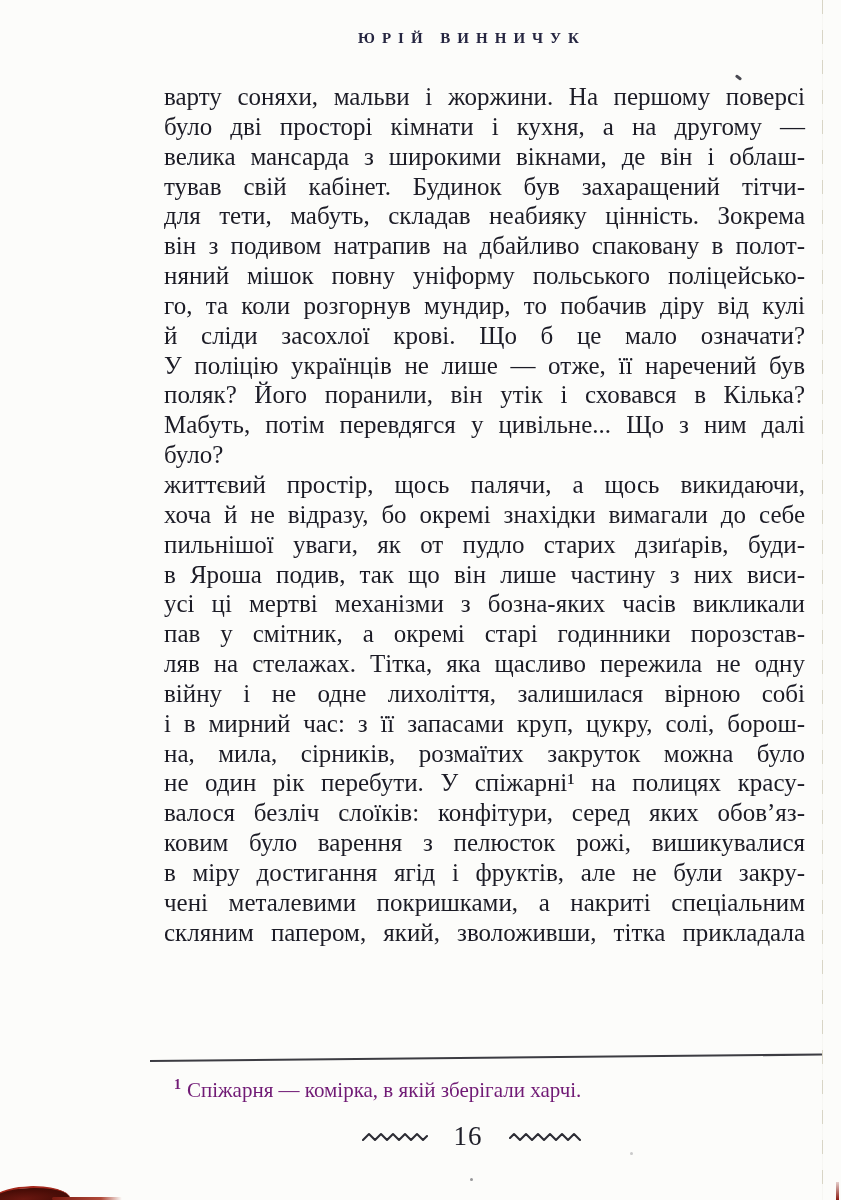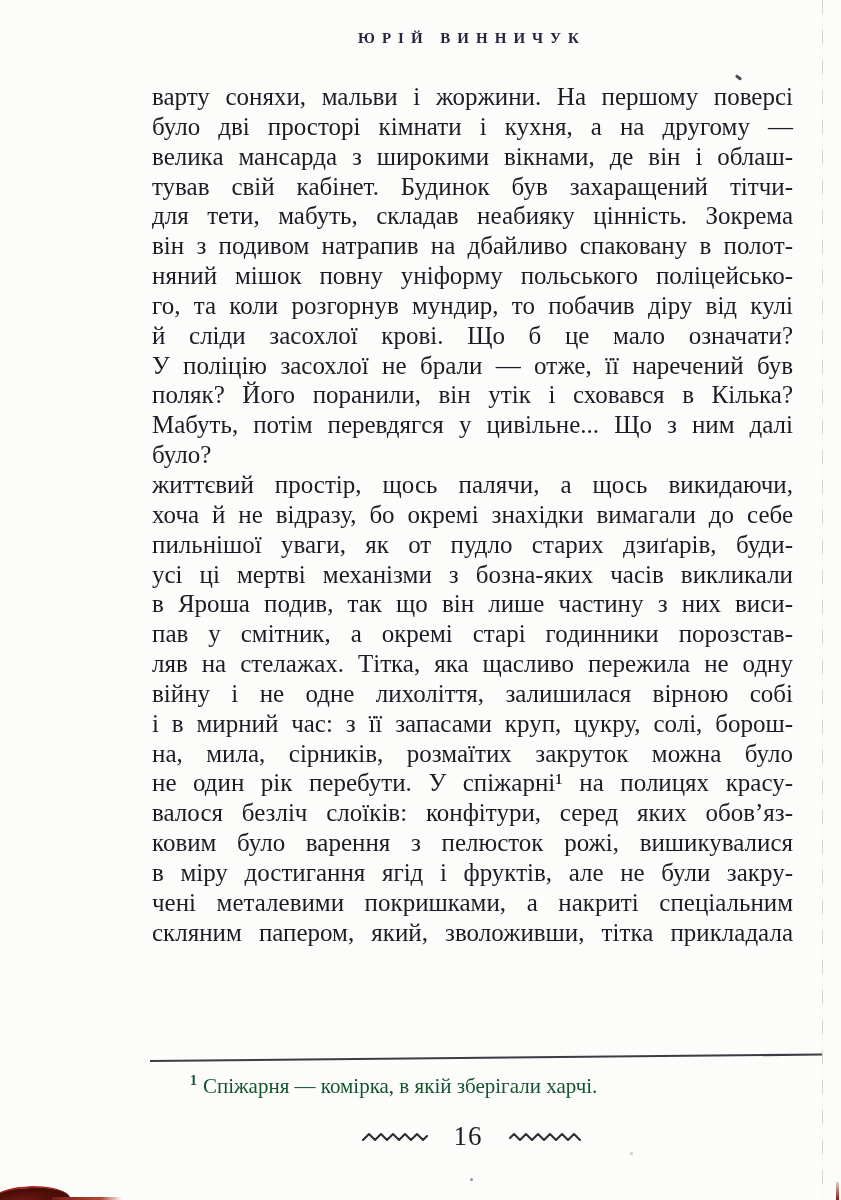--- a/index.html
+++ b/index.html
@@ -17,21 +17,21 @@
     position: absolute;
     top: 30px; left: 152px; width: 640px;
     text-align: center;
     font-size: 15px;
     font-weight: bold;
     letter-spacing: 7px;
     color: #252540;
   }
   .body-text {
     position: absolute;
-    top: 82px; left: 152px; width: 641px;
+    top: 82px; left: 164px; width: 641px;
     font-size: 25px;
     color: #1c1c26;
   }
   .body-text .line {
     line-height: 29.85px;
     height: 29.85px;
     overflow: visible;
     white-space: nowrap;
   }
   .body-text .line.justify {
@@ -43,25 +43,25 @@
   .footnote-rule {
     position: absolute;
     left: 150px; top: 1060px;
     width: 672px; height: 2px;
     background: #3c3c42;
     transform: rotate(-0.55deg);
     transform-origin: left center;
   }
   .footnote {
     position: absolute;
-    left: 164px; top: 1068px; width: 660px;
+    left: 148px; top: 1068px; width: 660px;
     font-size: 21px;
-    line-height: 26px;
+    line-height: 34px;
     text-indent: 26px;
-    color: #14532d;
+    color: #701a75;
   }
   .footnote sup {
     font-weight: bold;
     font-size: 14px;
     margin-right: 6px;
   }
   .page-footer {
     position: absolute;
     top: 1121px; left: 152px; width: 640px;
     display: flex;
@@ -134,29 +134,29 @@
   <div class="body-text">
       <div class="line justify">варту соняхи, мальви і жоржини. На першому поверсі</div>
       <div class="line justify">було дві просторі кімнати і кухня, а на другому —</div>
       <div class="line justify">велика мансарда з широкими вікнами, де він і облаш-</div>
       <div class="line justify">тував свій кабінет. Будинок був захаращений тітчи-</div>
       <div class="line justify">для тети, мабуть, складав неабияку цінність. Зокрема</div>
       <div class="line justify">він з подивом натрапив на дбайливо спаковану в полот-</div>
       <div class="line justify">няний мішок повну уніформу польського поліцейсько-</div>
       <div class="line justify">го, та коли розгорнув мундир, то побачив діру від кулі</div>
       <div class="line justify">й сліди засохлої крові. Що б це мало означати?</div>
-      <div class="line justify">У поліцію засохлої не брали — отже, її наречений був</div>
+      <div class="line justify">У поліцію українців не лише — отже, її наречений був</div>
       <div class="line justify">поляк? Його поранили, він утік і сховався в Кілька?</div>
       <div class="line justify">Мабуть, потім перевдягся у цивільне... Що з ним далі</div>
       <div class="line">було?</div>
       <div class="line justify">життєвий простір, щось палячи, а щось викидаючи,</div>
       <div class="line justify">хоча й не відразу, бо окремі знахідки вимагали до себе</div>
       <div class="line justify">пильнішої уваги, як от пудло старих дзиґарів, буди-</div>
+      <div class="line justify">в Яроша подив, так що він лише частину з них виси-</div>
       <div class="line justify">усі ці мертві механізми з бозна-яких часів викликали</div>
-      <div class="line justify">в Яроша подив, так що він лише частину з них виси-</div>
       <div class="line justify">пав у смітник, а окремі старі годинники порозстав-</div>
       <div class="line justify">ляв на стелажах. Тітка, яка щасливо пережила не одну</div>
       <div class="line justify">війну і не одне лихоліття, залишилася вірною собі</div>
       <div class="line justify">і в мирний час: з її запасами круп, цукру, солі, борош-</div>
       <div class="line justify">на, мила, сірників, розмаїтих закруток можна було</div>
       <div class="line justify">не один рік перебути. У спіжарні¹ на полицях красу-</div>
       <div class="line justify">валося безліч слоїків: конфітури, серед яких обов’яз-</div>
       <div class="line justify">ковим було варення з пелюсток рожі, вишикувалися</div>
       <div class="line justify">в міру достигання ягід і фруктів, але не були закру-</div>
       <div class="line justify">чені металевими покришками, а накриті спеціальним</div>

